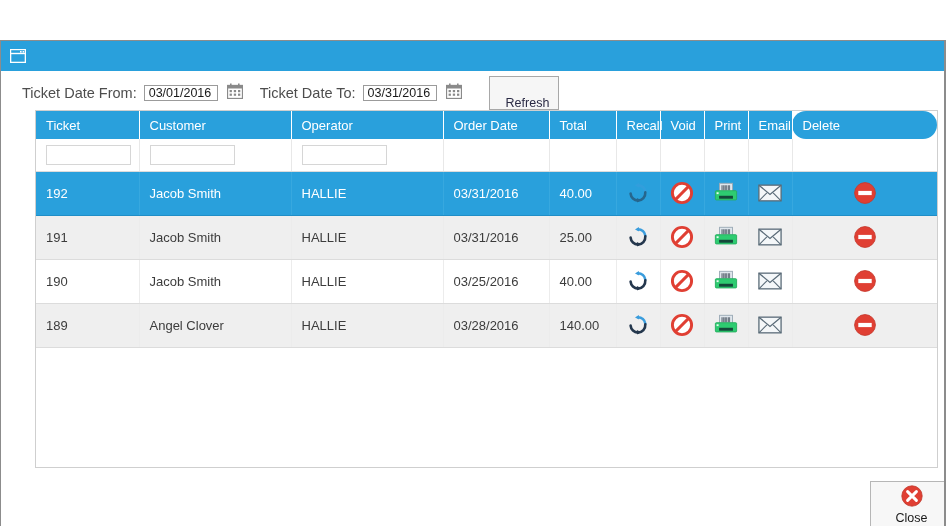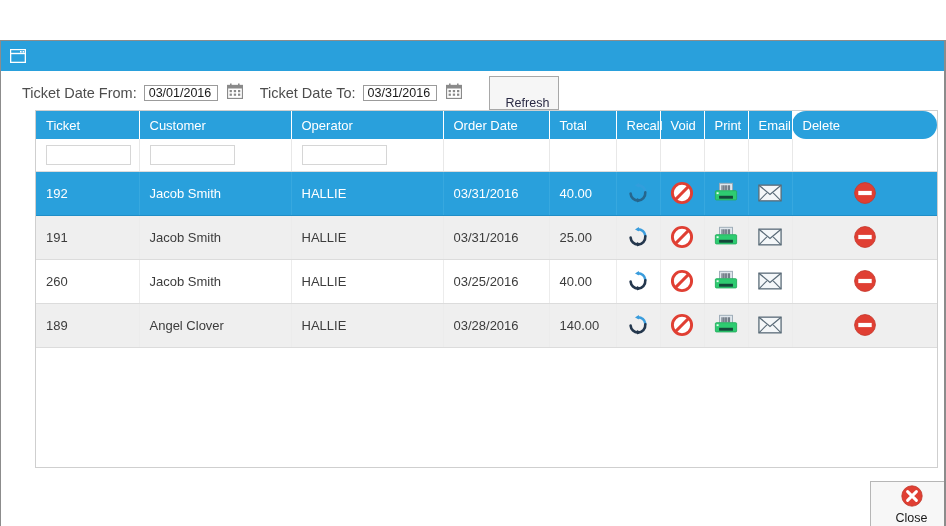--- a/index.html
+++ b/index.html
@@ -414,21 +414,21 @@
             <td class="icon-cell"><span class="icon-btn">
                 <svg width="24" height="24" viewBox="0 0 24 24">
     <circle cx="12" cy="12" r="10.4" fill="#e03f33"></circle>
     <circle cx="12" cy="12" r="10.4" fill="none" stroke="#c73a2e" stroke-width="0.9"></circle>
     <rect x="5.3" y="9.9" width="13.4" height="4.2" fill="#ffffff"></rect>
   </svg>
               </span></td>
             <td></td>
           </tr>
           <tr class="data-row plain">
-            <td>260</td>
+            <td>190</td>
             <td>Jacob Smith</td>
             <td>HALLIE</td>
             <td>03/25/2016</td>
             <td>40.00</td>
             <td class="icon-cell"><span class="icon-btn">
                 <svg width="24" height="24" viewBox="0 0 24 24">
     <path d="M12 4.2 A7.6 7.6 0 0 1 19.3 10.6" fill="none" stroke="#3b9ddd" stroke-width="2.6" stroke-linecap="round"></path>
     <path d="M12.9 2.0 L9.0 4.5 L13.1 6.6 Z" fill="#3b9ddd"></path>
     <path d="M19.3 11.4 A7.6 7.6 0 0 1 12 19.6 A7.6 7.6 0 0 1 4.6 12.6" fill="none" stroke="#24374d" stroke-width="2.6" stroke-linecap="round"></path>
     <path d="M11.1 21.6 L15.0 19.1 L10.9 17.0 Z" fill="#24374d"></path>

